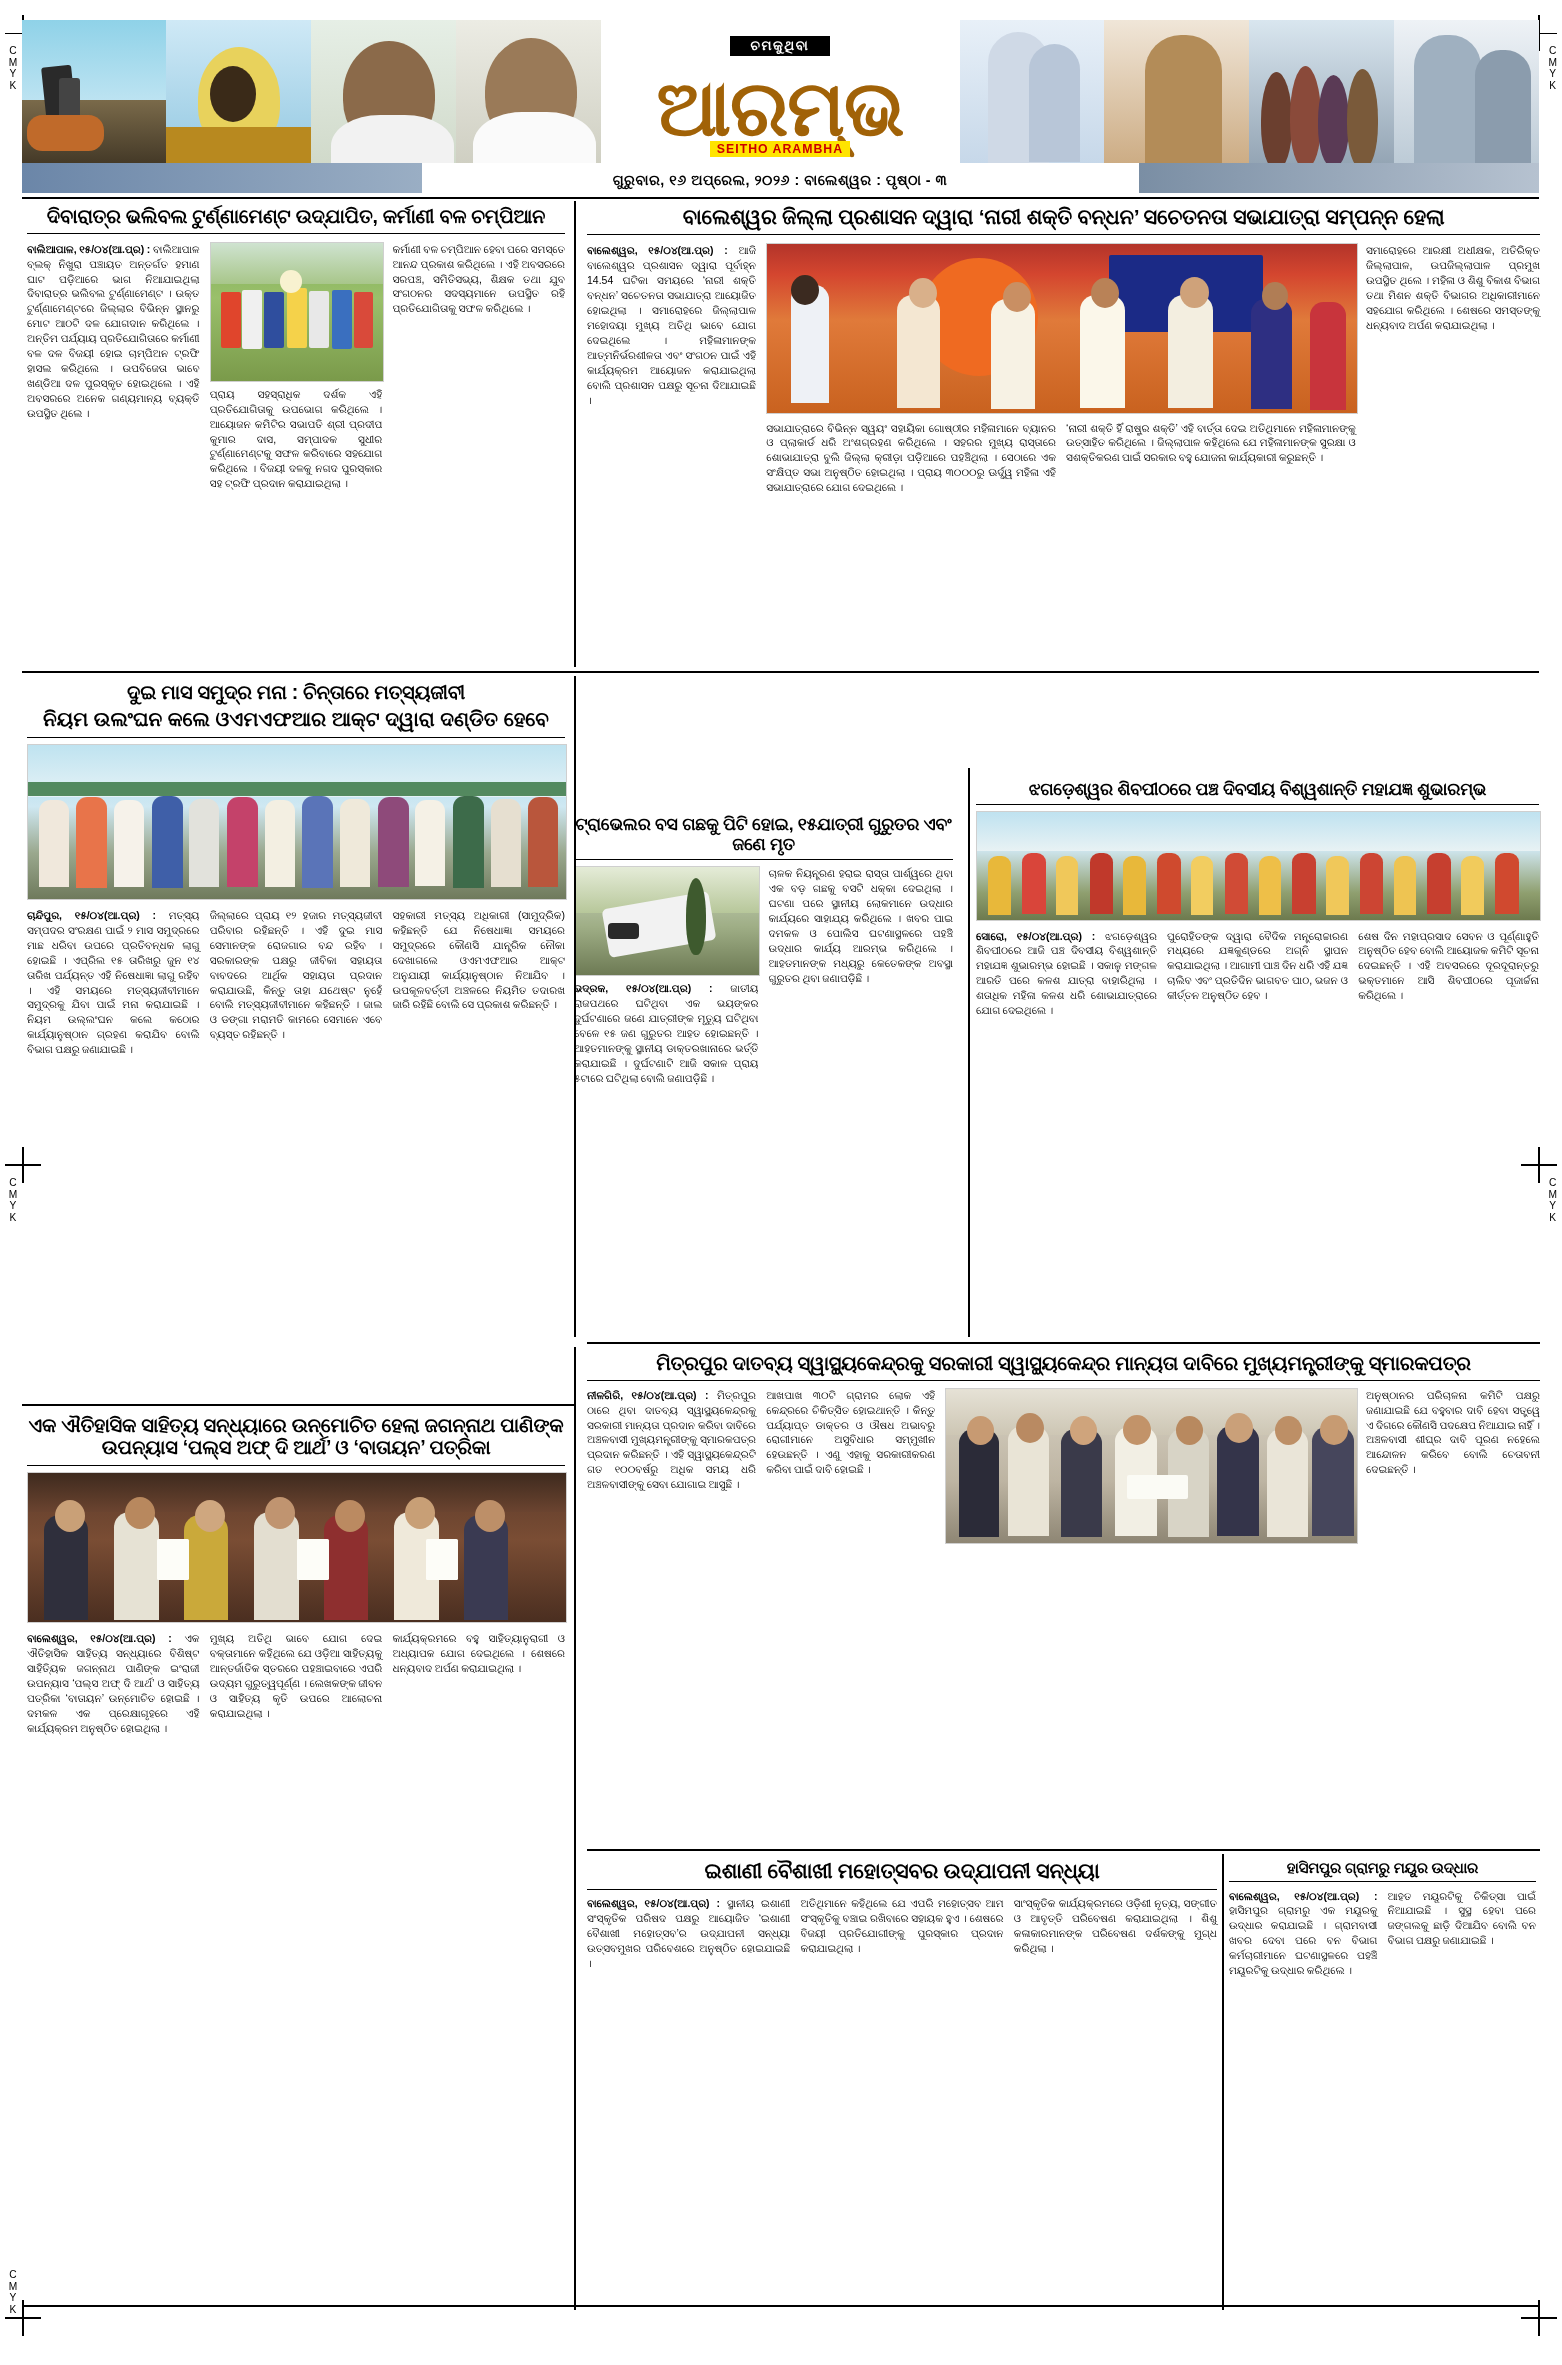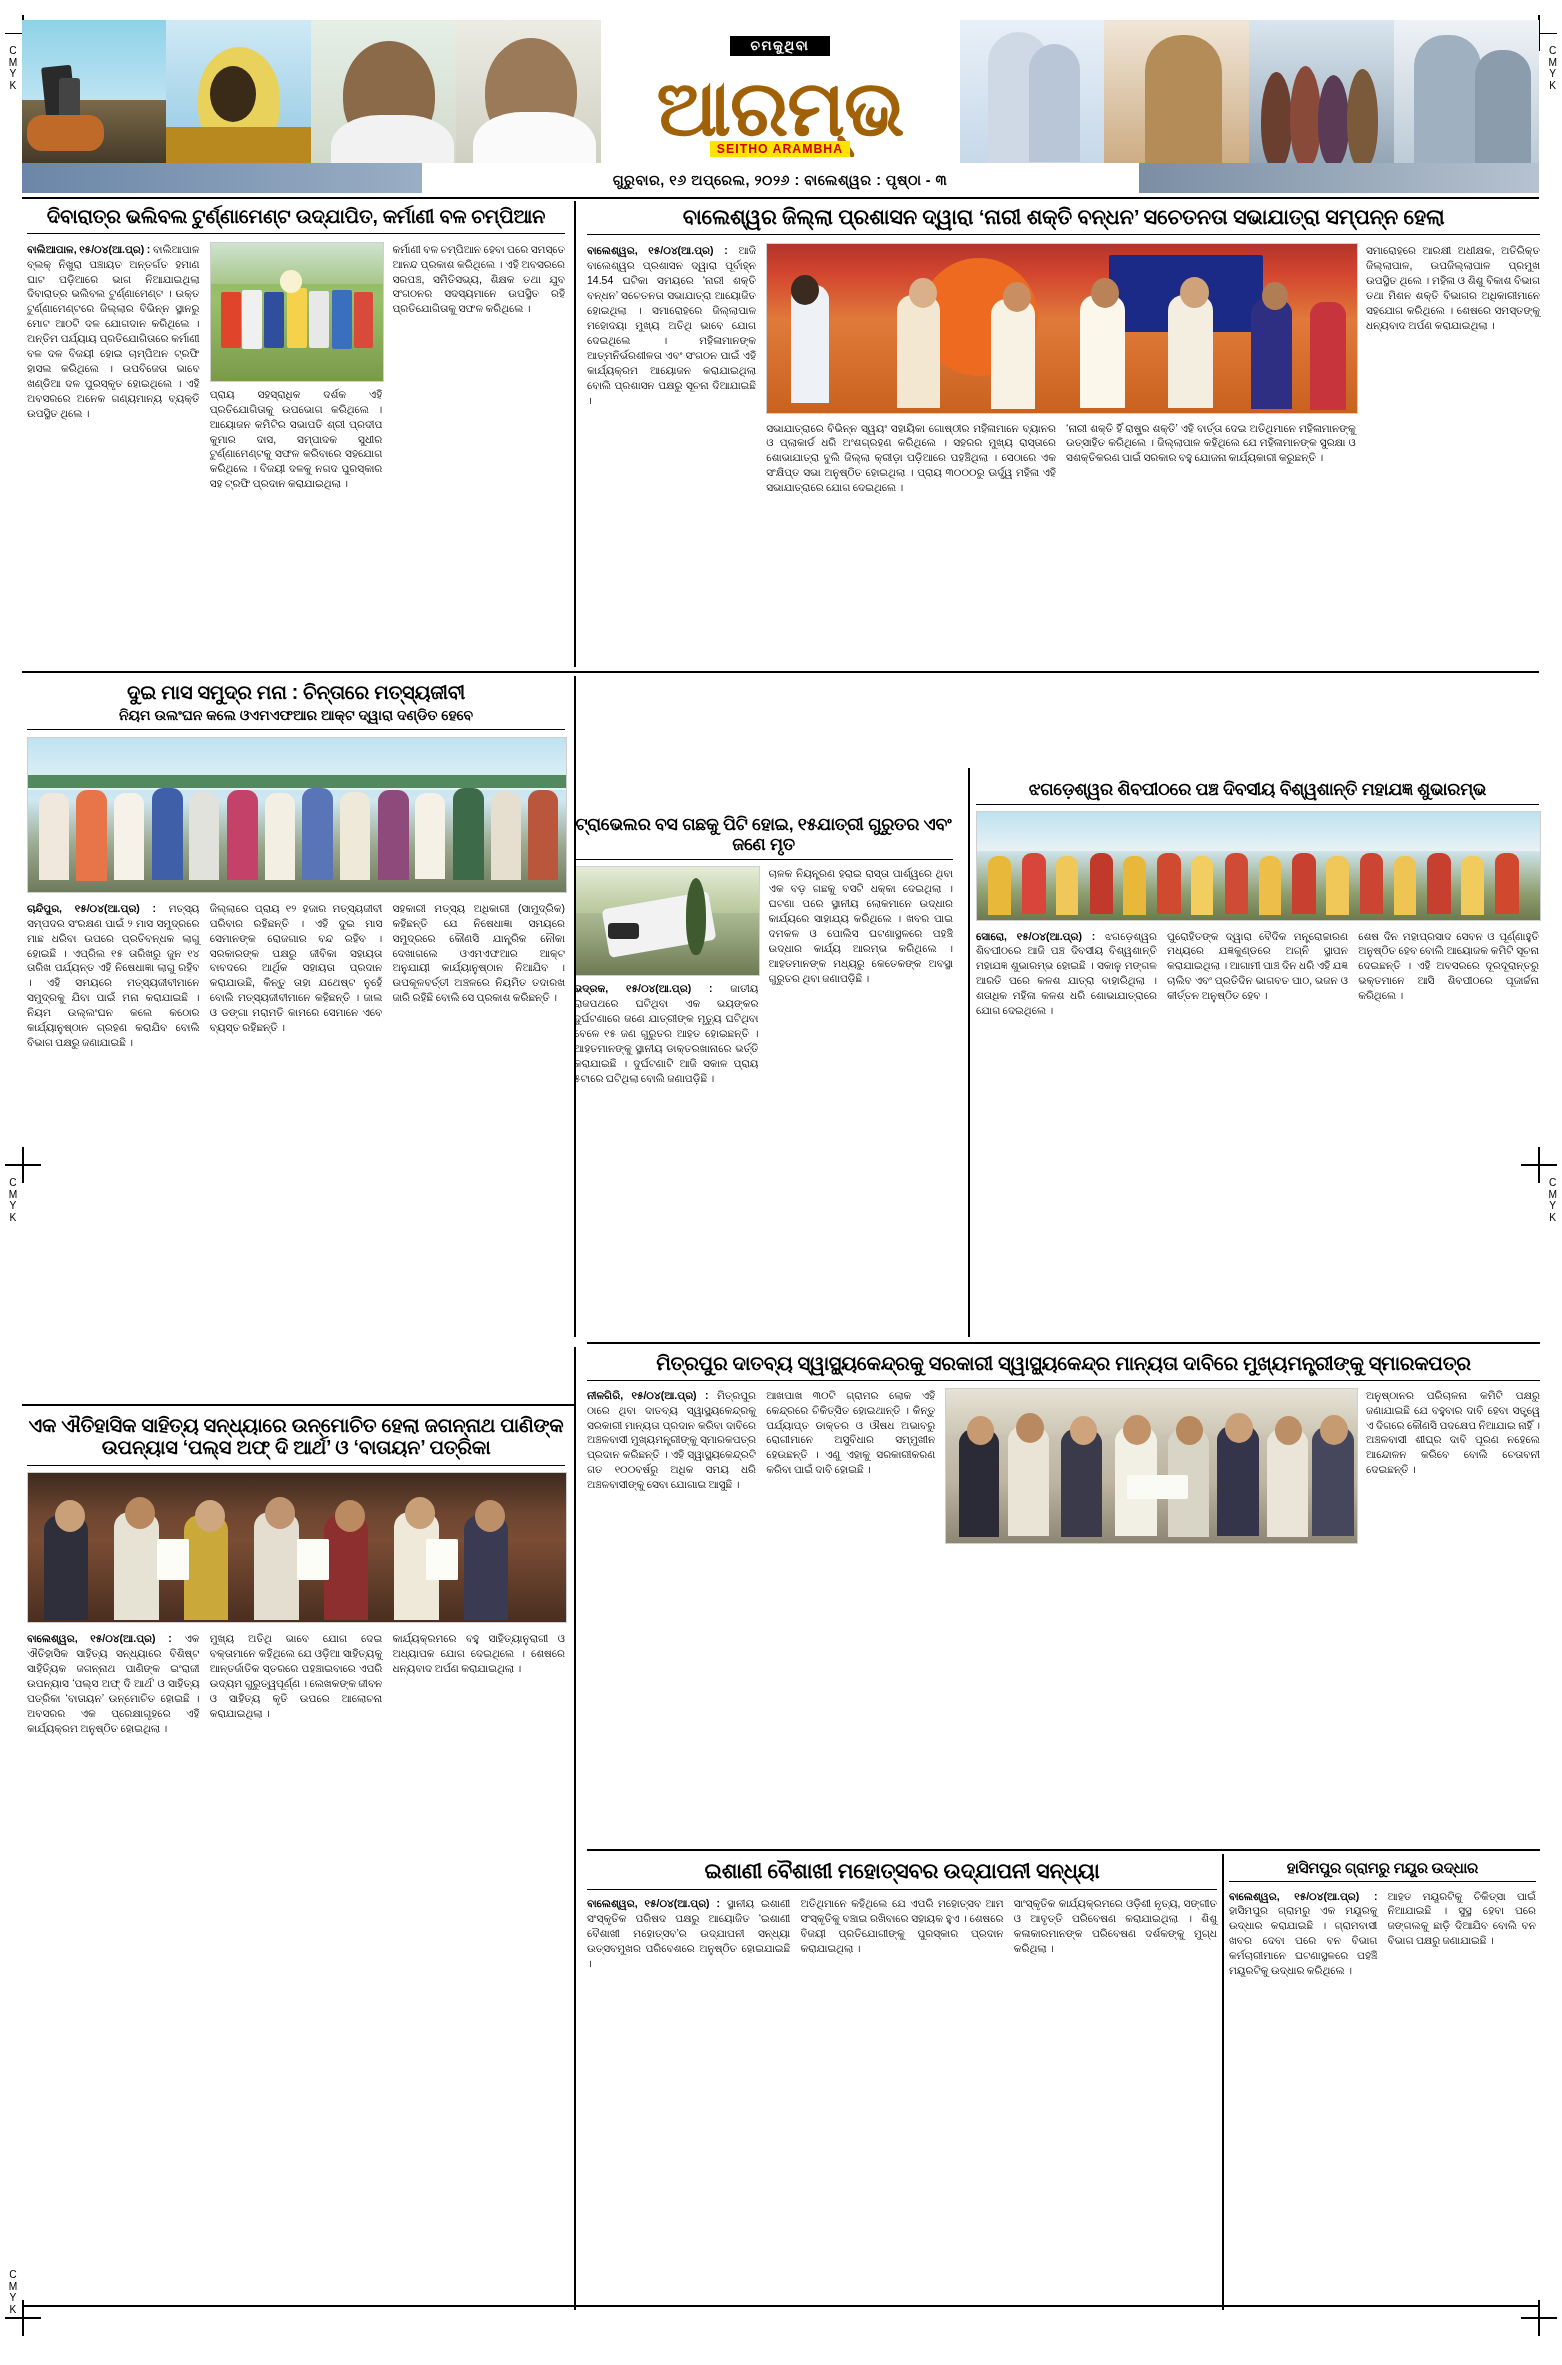--- a/index.html
+++ b/index.html
@@ -35,21 +35,21 @@
   .rule{position:absolute;background:#000;}
 
   
   .col{position:absolute;}
   .hl{font-weight:bold;text-align:center;line-height:1.15;font-family:"Liberation Sans",sans-serif;
       letter-spacing:-0.3px;}
   .hl-xl{font-size:21px;}
   .hl-lg{font-size:19.5px;}
   .hl-md{font-size:17.4px;}
   .hl-sm{font-size:15px;}
-  .subhl{font-weight:bold;text-align:center;font-size:14px;line-height:1.2;margin-top:3.1px;}
+  .subhl{font-weight:bold;text-align:center;font-size:20px;line-height:1.2;margin-top:3.1px;}
 
   .body{font-size:10.5px;line-height:1.42;text-align:justify;text-justify:inter-word;
         font-family:"Liberation Sans","DejaVu Sans",sans-serif;word-spacing:-0.5px;hyphens:none;}
   .dl-in{font-weight:bold;}
 
   .photo{position:relative;overflow:hidden;border:0.5px solid #cfcfcf;}
 
   .cols{display:flex;gap:10.2px;}
   .cols > div{flex:1 1 0;}
 
@@ -390,21 +390,21 @@
       <div class="pp" style="left:81%;top:28%;width:44px;height:105px;background:#3a3a52;border-radius:15.4px 15.4px 0 0;"></div>
       <div class="pp" style="left:83%;top:18%;width:30px;height:32px;background:#bd8f68;border-radius:50%;"></div>
       <div class="pp" style="left:24%;top:44%;width:32px;height:41px;background:#fdfdf8;border-radius:1.5px;"></div>
       <div class="pp" style="left:50%;top:44%;width:32px;height:41px;background:#fdfdf8;border-radius:1.5px;"></div>
       <div class="pp" style="left:74%;top:44%;width:32px;height:41px;background:#fdfdf8;border-radius:1.5px;"></div>
     </div>
     <div class="cols" style="margin-top:8.2px;">
       <div>
         <div class="body">
           <span class="dl-in">ବାଲେଶ୍ୱର, ୧୫/୦୪(ଆ.ପ୍ର) :</span>
-          <span>ଏକ ଐତିହାସିକ ସାହିତ୍ୟ ସନ୍ଧ୍ୟାରେ ବିଶିଷ୍ଟ ସାହିତ୍ୟିକ ଜଗନ୍ନାଥ ପାଣିଙ୍କ ଇଂରାଜୀ ଉପନ୍ୟାସ ‘ପଲ୍ସ ଅଫ୍ ଦି ଆର୍ଥ’ ଓ ସାହିତ୍ୟ ପତ୍ରିକା ‘ବାତାୟନ’ ଉନ୍ମୋଚିତ ହୋଇଛି । ଅବସରର ଏକ ପ୍ରେକ୍ଷାଗୃହରେ ଏହି କାର୍ଯ୍ୟକ୍ରମ ଅନୁଷ୍ଠିତ ହୋଇଥିଲା ।</span>
+          <span>ଏକ ଐତିହାସିକ ସାହିତ୍ୟ ସନ୍ଧ୍ୟାରେ ବିଶିଷ୍ଟ ସାହିତ୍ୟିକ ଜଗନ୍ନାଥ ପାଣିଙ୍କ ଇଂରାଜୀ ଉପନ୍ୟାସ ‘ପଲ୍ସ ଅଫ୍ ଦି ଆର୍ଥ’ ଓ ସାହିତ୍ୟ ପତ୍ରିକା ‘ବାତାୟନ’ ଉନ୍ମୋଚିତ ହୋଇଛି । ଦମକଳ ଏକ ପ୍ରେକ୍ଷାଗୃହରେ ଏହି କାର୍ଯ୍ୟକ୍ରମ ଅନୁଷ୍ଠିତ ହୋଇଥିଲା ।</span>
         </div>
       </div>
       <div>
           <div class="body">ମୁଖ୍ୟ ଅତିଥି ଭାବେ ଯୋଗ ଦେଇ ବକ୍ତାମାନେ କହିଥିଲେ ଯେ ଓଡ଼ିଆ ସାହିତ୍ୟକୁ ଆନ୍ତର୍ଜାତିକ ସ୍ତରରେ ପହଞ୍ଚାଇବାରେ ଏପରି ଉଦ୍ୟମ ଗୁରୁତ୍ୱପୂର୍ଣ୍ଣ । ଲେଖକଙ୍କ ଜୀବନ ଓ ସାହିତ୍ୟ କୃତି ଉପରେ ଆଲୋଚନା କରାଯାଇଥିଲା ।</div>
         </div>
       <div>
           <div class="body">କାର୍ଯ୍ୟକ୍ରମରେ ବହୁ ସାହିତ୍ୟାନୁରାଗୀ ଓ ଅଧ୍ୟାପକ ଯୋଗ ଦେଇଥିଲେ । ଶେଷରେ ଧନ୍ୟବାଦ ଅର୍ପଣ କରାଯାଇଥିଲା ।</div>
         </div>
     </div>
   </div>

